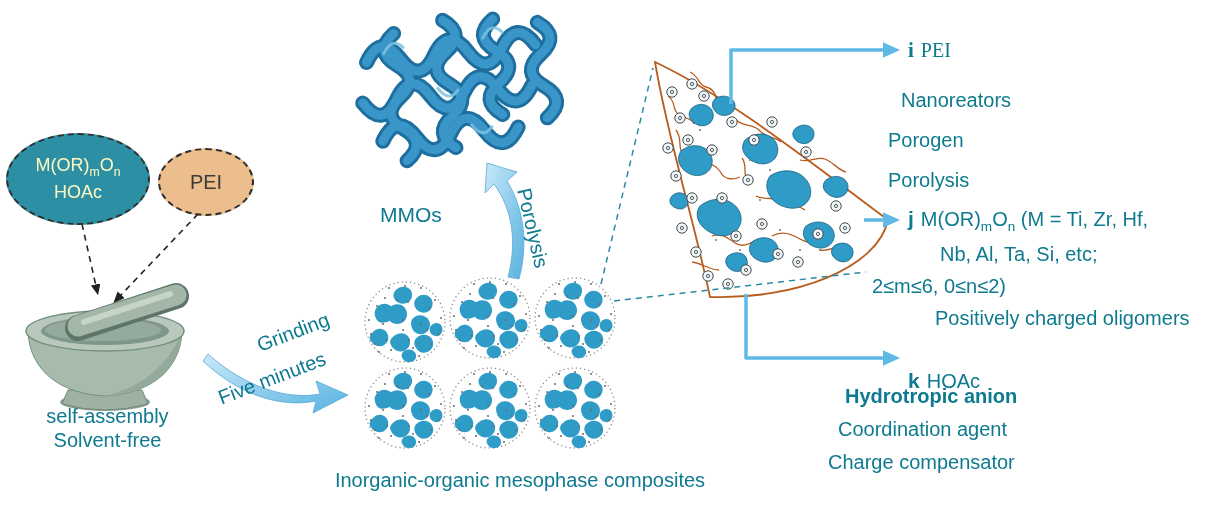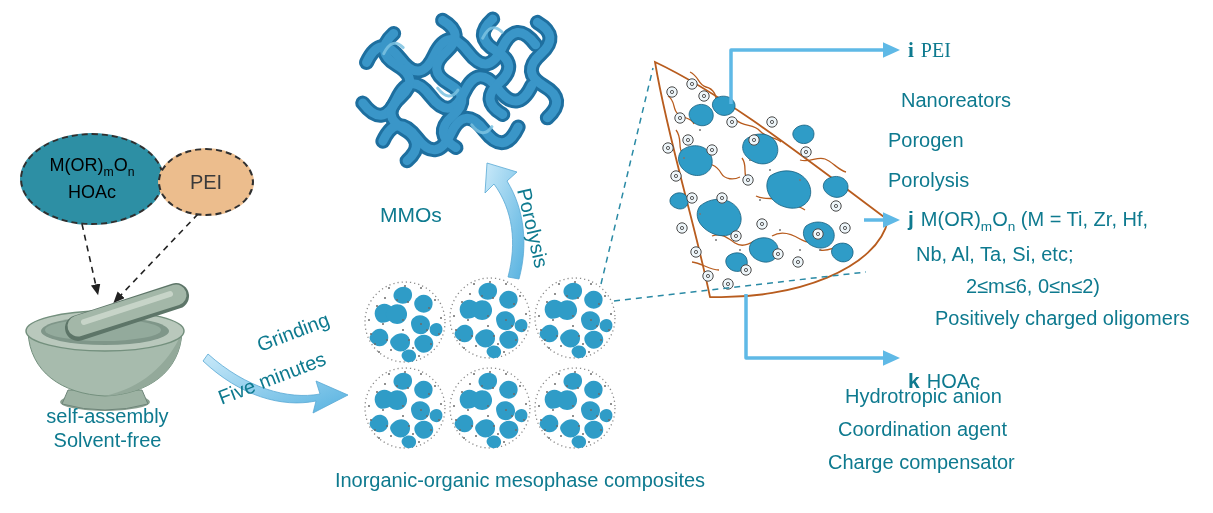--- a/index.html
+++ b/index.html
@@ -9,21 +9,21 @@
   }
   .art{position:absolute;left:0;top:0;}
   .t{position:absolute;color:#0e7a8f;font-size:20px;white-space:nowrap;line-height:1.2;}
   .center{text-align:center;}
   .key{font-weight:700;font-size:21px;margin-right:7px;}
   sub{font-size:0.68em;}
   .ellipse{
     position:absolute;border:2px dashed #2f2f2f;border-radius:50%;
     display:flex;flex-direction:column;align-items:center;justify-content:center;
   }
-  .ellipse.teal{left:20px;top:133px;width:140px;height:88px;background:#2d8fa4;color:#000000;font-size:18px;line-height:1.4;}
+  .ellipse.teal{left:6px;top:133px;width:140px;height:88px;background:#2d8fa4;color:#fef9c3;font-size:18px;line-height:1.4;}
   .ellipse.orange{left:158px;top:148px;width:92px;height:64px;background:#ecbd8d;color:#3a3a3a;font-size:20px;}
   .rot{transform-origin:center center;}
 </style>
 </head>
 <body>
 
 <div class="canvas">
 
   <svg class="art" width="1213" height="513" viewBox="0 0 1213 513" xmlns="http://www.w3.org/2000/svg" xmlns:xlink="http://www.w3.org/1999/xlink">
     <defs>
@@ -264,22 +264,22 @@
   <div class="t rot center" style="left:478px;top:216px;width:110px;transform:rotate(77deg);">Porolysis</div>
 
   <div class="t center" style="left:320px;top:468px;width:400px;">Inorganic-organic mesophase composites</div>
 
   <div class="t" style="left:908px;top:38px;font-family:Liberation Serif, serif;"><span class="key">i</span><span>PEI</span></div>
   <div class="t" style="left:888px;top:88px;margin-left:13px;">Nanoreators</div>
   <div class="t" style="left:888px;top:128px;">Porogen</div>
   <div class="t" style="left:888px;top:168px;">Porolysis</div>
 
   <div class="t" style="left:908px;top:206px;"><span class="key">j</span><span>M(OR)</span><sub>m</sub><span>O</span><sub>n</sub><span> (M = Ti, Zr, Hf,</span></div>
-  <div class="t" style="left:916px;top:242px;">Nb, Al, Ta, Si, etc;</div>
-  <div class="t" style="left:966px;top:274px;">2≤m≤6, 0≤n≤2)</div>
+  <div class="t" style="left:940px;top:242px;">Nb, Al, Ta, Si, etc;</div>
+  <div class="t" style="left:872px;top:274px;">2≤m≤6, 0≤n≤2)</div>
   <div class="t" style="left:903px;top:306px;margin-left:32px;">Positively charged oligomers</div>
 
   <div class="t" style="left:908px;top:368px;"><span class="key">k</span><span>HOAc</span></div>
-  <div class="t" style="left:845px;top:384px;">Hydrotropic anion</div>
+  <div class="t" style="left:845px;top:384px;font-weight:bold;">Hydrotropic anion</div>
   <div class="t" style="left:828px;top:450px;">Charge compensator</div>
   <div class="t" style="left:838px;top:417px;">Coordination agent</div>
 
 </div>
 
 </body></html>

